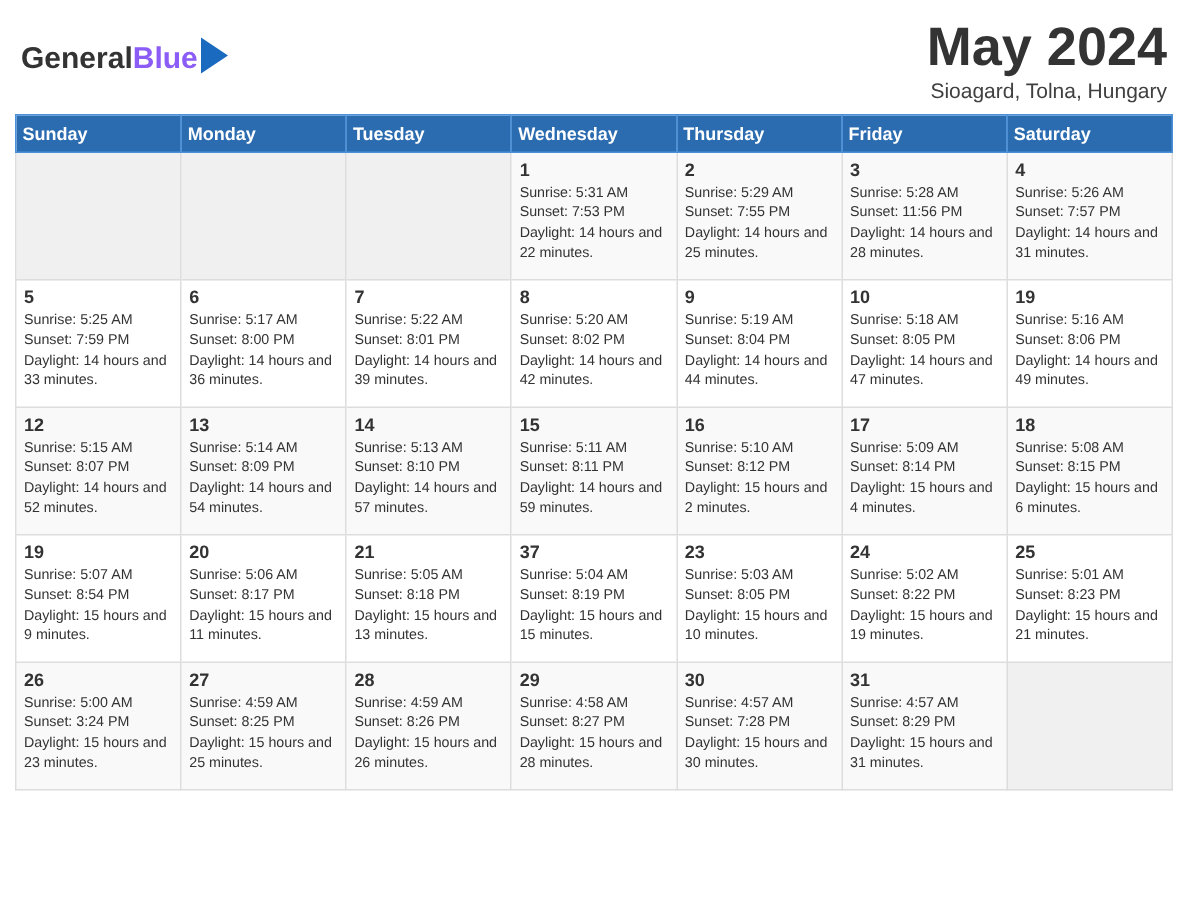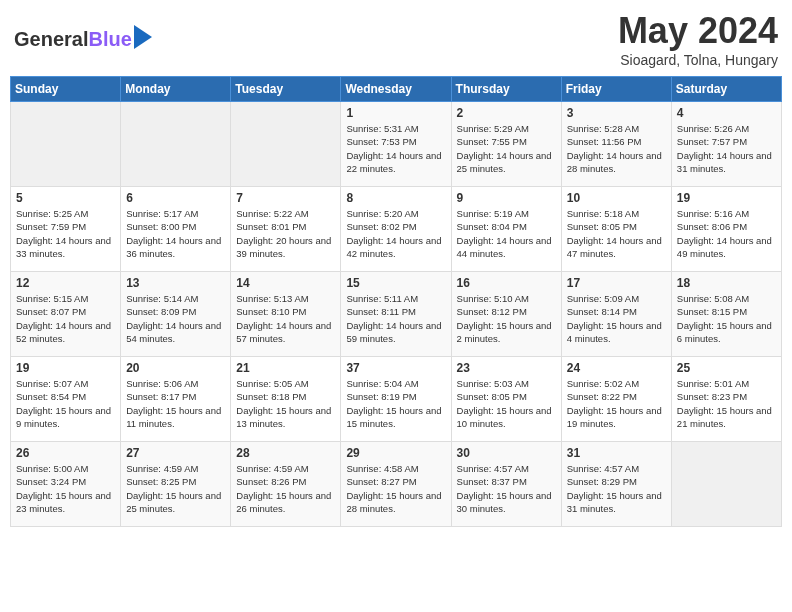--- a/index.html
+++ b/index.html
@@ -184,21 +184,21 @@
           <span>Sunrise: 5:17 AM</span><br>
           <span>Sunset: 8:00 PM</span><br>
           <span>Daylight: 14 hours and 36 minutes.</span>
         </div>
       </td>
         <td>
         <span class="day-number">7</span>
         <div class="day-info">
           <span>Sunrise: 5:22 AM</span><br>
           <span>Sunset: 8:01 PM</span><br>
-          <span>Daylight: 20 hours and 39 minutes.</span>
+          <span>Daylight: 14 hours and 39 minutes.</span>
         </div>
       </td>
         <td>
         <span class="day-number">8</span>
         <div class="day-info">
           <span>Sunrise: 5:20 AM</span><br>
           <span>Sunset: 8:02 PM</span><br>
           <span>Daylight: 14 hours and 42 minutes.</span>
         </div>
       </td>
@@ -373,21 +373,21 @@
         <div class="day-info">
           <span>Sunrise: 4:58 AM</span><br>
           <span>Sunset: 8:27 PM</span><br>
           <span>Daylight: 15 hours and 28 minutes.</span>
         </div>
       </td>
         <td>
         <span class="day-number">30</span>
         <div class="day-info">
           <span>Sunrise: 4:57 AM</span><br>
-          <span>Sunset: 8:37 PM</span><br>
+          <span>Sunset: 7:28 PM</span><br>
           <span>Daylight: 15 hours and 30 minutes.</span>
         </div>
       </td>
         <td>
         <span class="day-number">31</span>
         <div class="day-info">
           <span>Sunrise: 4:57 AM</span><br>
           <span>Sunset: 8:29 PM</span><br>
           <span>Daylight: 15 hours and 31 minutes.</span>
         </div>

